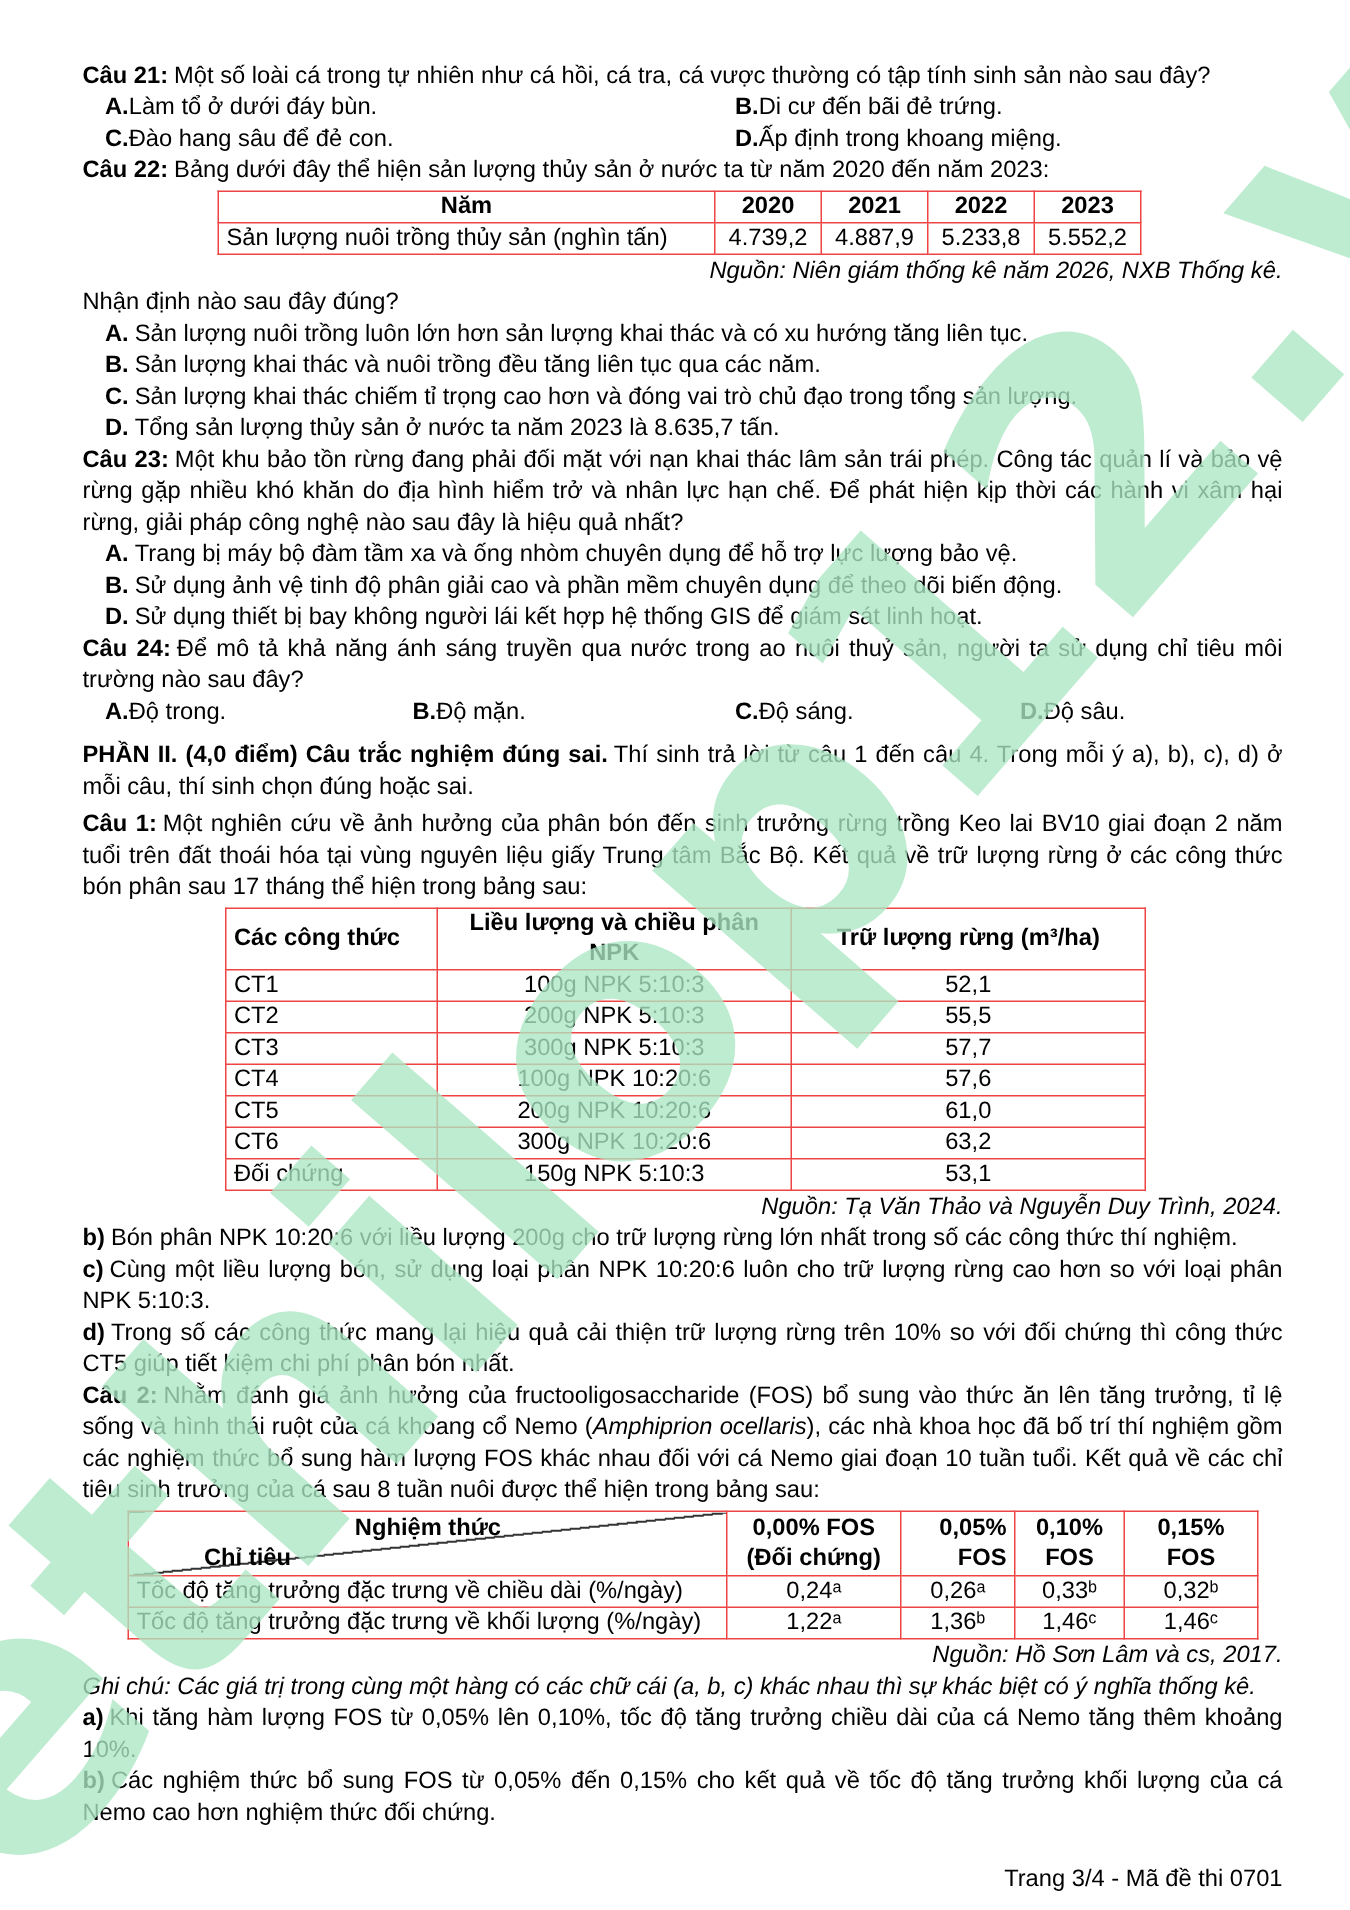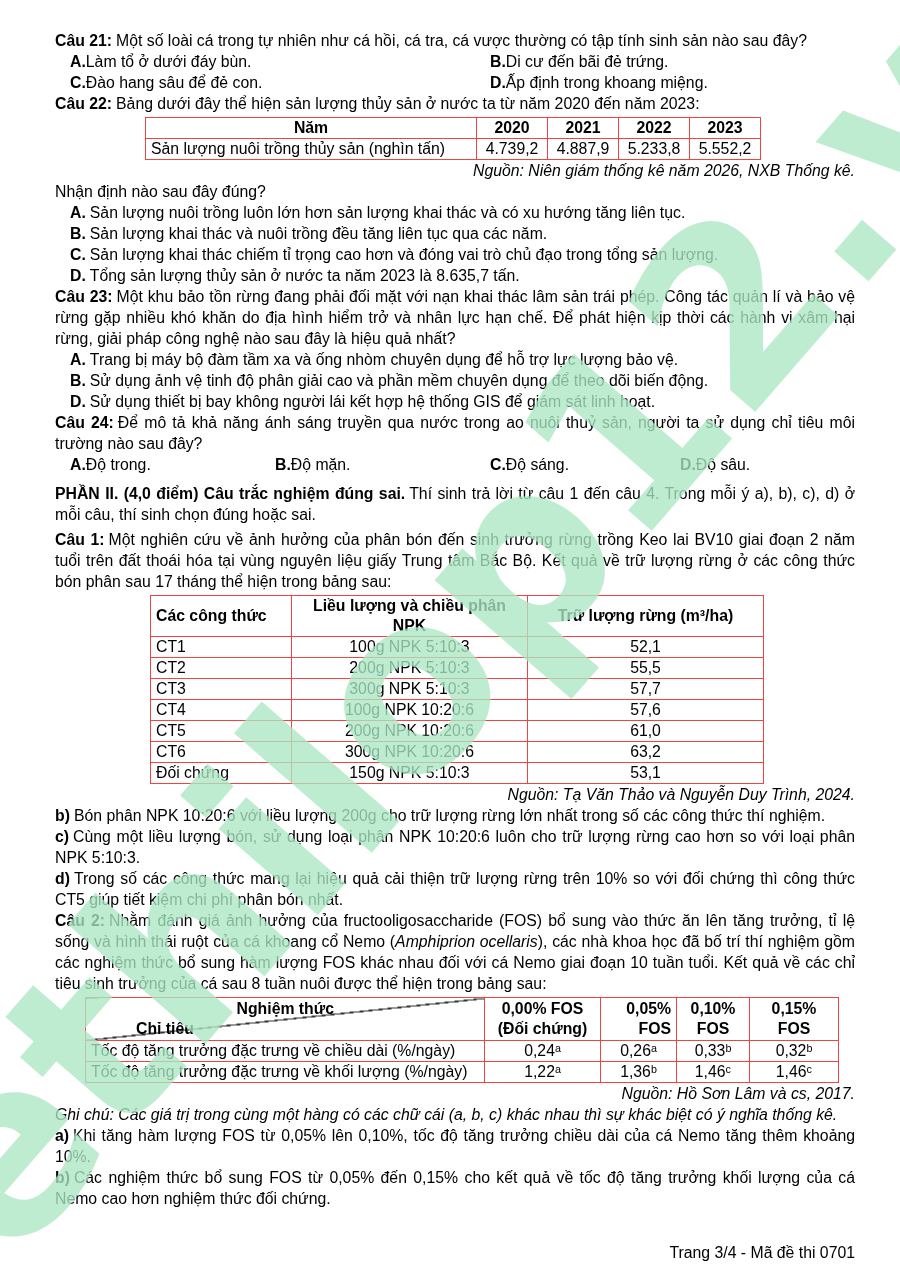--- a/index.html
+++ b/index.html
@@ -3,21 +3,21 @@
 <meta charset="utf-8">
 <style>
   html,body{margin:0;padding:0;}
   body{
     width:900px;height:1273px;
     background:#ffffff;
     font-family:"Liberation Sans", sans-serif;
     font-size:15.8px;line-height:21px;color:#000;
     position:relative;overflow:hidden;
   }
-  .page{position:relative;z-index:1;padding:30px 45px 0 55px;}
+  .page{position:relative;z-index:1;padding:40px 45px 0 55px;}
   p,div{margin:0;padding:0;}
   .para{text-align:justify;}
   .para b{margin-right:4px;}
   .opt-line{padding-left:15px;}
   .opt-line b{margin-right:4px;}
   .opt-row{display:flex;padding-left:15px;}
   .opt-row .w420{width:420px;flex:none;}
   .opt-row4{display:flex;padding-left:15px;}
   .opt-row4 .o1{width:205px;flex:none;}
   .opt-row4 .o2{width:215px;flex:none;}

